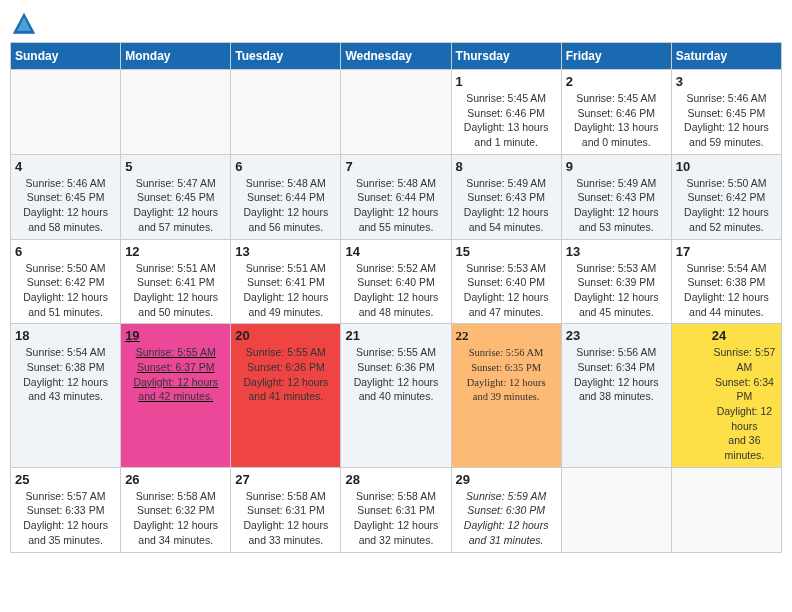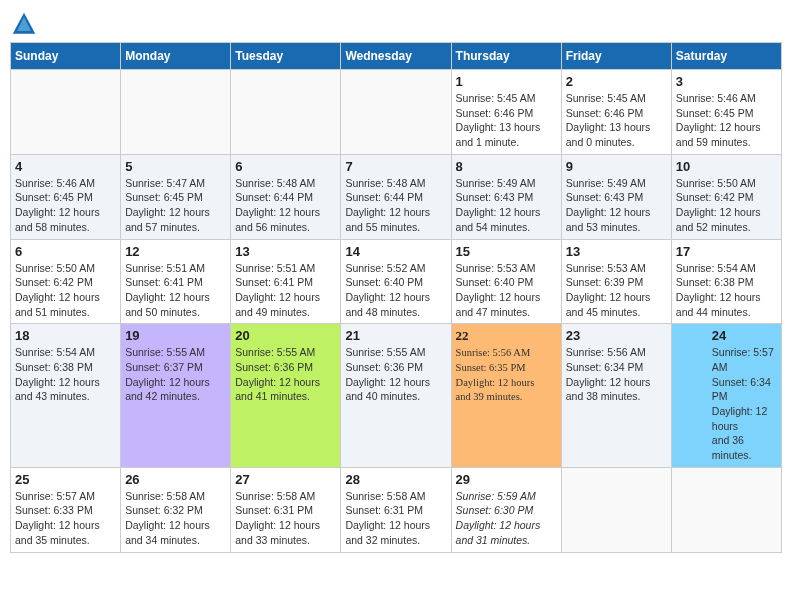--- a/index.html
+++ b/index.html
@@ -82,20 +82,21 @@
     .day-number {
       font-weight: bold;
       font-size: 13px;
       margin-bottom: 2px;
       color: #222;
     }
     .day-info {
       color: #333;
       line-height: 1.4;
       font-size: 10.5px;
+      text-align: center;
     }
   </style>
 </head>
 <body>
 
 <div class="header-area">
   <div class="logo">
     <svg class="logo-icon" viewBox="0 0 40 40" xmlns="http://www.w3.org/2000/svg">
       <polygon points="20,4 36,34 4,34" fill="#1a6ab1"></polygon>
       <polygon points="20,10 30,30 10,30" fill="#4a9fd4"></polygon>
@@ -255,28 +256,28 @@
         </td>
       </tr>
       <tr>
         <td style="background: rgb(240, 244, 248); margin-top: 36px;">
           <div class="day-number">18</div>
           <div class="day-info" style="white-space: pre-line;">Sunrise: 5:54 AM
 Sunset: 6:38 PM
 Daylight: 12 hours
 and 43 minutes.</div>
         </td>
-        <td style="background: #c4b5fd;">
+        <td style="background: #ec4899; text-decoration: underline;">
           <div class="day-number">19</div>
           <div class="day-info" style="white-space: pre-line;">Sunrise: 5:55 AM
 Sunset: 6:37 PM
 Daylight: 12 hours
 and 42 minutes.</div>
         </td>
-        <td style="background: #bef264;">
+        <td style="background: #ef4444;">
           <div class="day-number">20</div>
           <div class="day-info" style="white-space: pre-line;">Sunrise: 5:55 AM
 Sunset: 6:36 PM
 Daylight: 12 hours
 and 41 minutes.</div>
         </td>
         <td style="background: rgb(240, 244, 248);">
           <div class="day-number">21</div>
           <div class="day-info" style="white-space: pre-line;">Sunrise: 5:55 AM
 Sunset: 6:36 PM
@@ -290,21 +291,21 @@
 Daylight: 12 hours
 and 39 minutes.</div>
         </td>
         <td style="background: rgb(240, 244, 248);">
           <div class="day-number">23</div>
           <div class="day-info" style="white-space: pre-line;">Sunrise: 5:56 AM
 Sunset: 6:34 PM
 Daylight: 12 hours
 and 38 minutes.</div>
         </td>
-        <td style="background: #7dd3fc; padding-left: 40px;">
+        <td style="background: #fde047; padding-left: 40px;">
           <div class="day-number">24</div>
           <div class="day-info" style="white-space: pre-line;">Sunrise: 5:57 AM
 Sunset: 6:34 PM
 Daylight: 12 hours
 and 36 minutes.</div>
         </td>
       </tr>
       <tr>
         <td>
           <div class="day-number">25</div>

